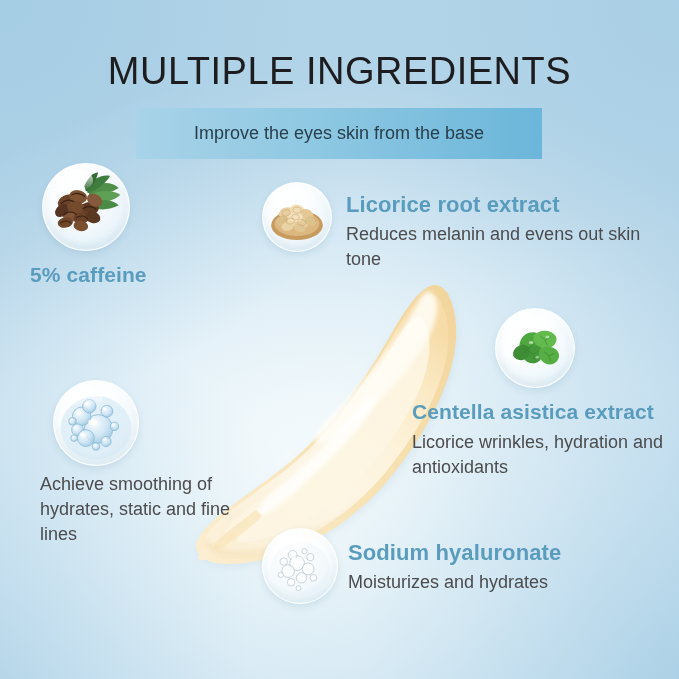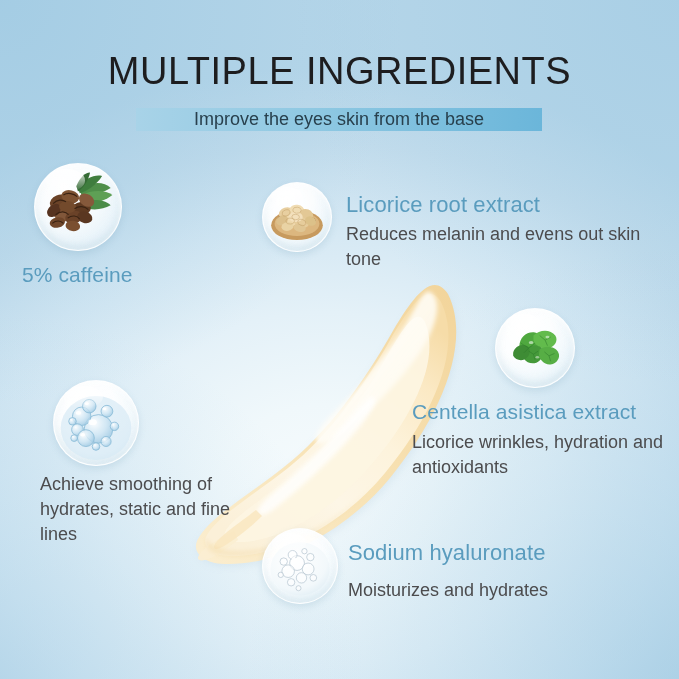--- a/index.html
+++ b/index.html
@@ -51,21 +51,21 @@
     color: #1d1d1f;
     font-weight: 400;
     white-space: nowrap;
   }
 
   .subtitle-banner {
     position: absolute;
     top: 108px;
     left: 136px;
     width: 406px;
-    height: 23px;
+    height: 51px;
     background: linear-gradient(to right, #a8d3e8 0%, #8ec8e2 45%, #6bb6da 100%);
     display: flex;
     align-items: center;
     justify-content: center;
   }
   .subtitle-banner .subtitle-text {
     font-size: 18px;
     color: #28404d;
     font-weight: 400;
     white-space: nowrap;
@@ -106,33 +106,33 @@
     border-radius: 50%;
     background: linear-gradient(to bottom, rgba(255,255,255,0.92), rgba(255,255,255,0));
     pointer-events: none;
   }
 
   .dish svg { position: absolute; inset: 0; width: 100%; height: 100%; }
 
   .ing-title {
     color: #5a9cbe;
     font-size: 21px;
-    font-weight: 400;
+    font-weight: 700;
     line-height: 1.14;
     letter-spacing: 0.1px;
   }
   .ing-desc {
     color: #4c4c4e;
     font-size: 18px;
     line-height: 1.38;
     margin-top: 6px;
   }
 
   
-  #ing-caffeine { left: 22px; top: 163px; width: 205px; }
+  #ing-caffeine { left: 30px; top: 163px; width: 205px; }
   #ing-caffeine .dish { width: 88px; height: 88px; margin-left: 12px; }
   #ing-caffeine .ing-title { margin-top: 12px; }
 
   #ing-licorice { left: 262px; top: 180px; width: 400px; }
   #ing-licorice .row { display: flex; align-items: flex-start; gap: 14px; }
   #ing-licorice .dish { width: 70px; height: 70px; flex: none; margin-top: 2px; }
   #ing-licorice .ing-title { font-size: 22px; margin-top: 12px; }
   #ing-licorice .ing-desc { margin-top: 5px; }
 
   #ing-centella { left: 412px; top: 308px; width: 258px; }
@@ -140,21 +140,21 @@
   #ing-centella .ing-title { margin-top: 12px; }
 
   #ing-acetyl { left: 40px; top: 380px; width: 200px; }
   #ing-acetyl .dish { width: 86px; height: 86px; margin-left: 13px; }
   #ing-acetyl .ing-title { margin-top: 12px; }
 
   #ing-sodium { left: 262px; top: 528px; width: 400px; }
   #ing-sodium .row { display: flex; align-items: flex-start; gap: 10px; }
   #ing-sodium .dish { width: 76px; height: 76px; flex: none; }
   #ing-sodium .ing-title { font-size: 22px; margin-top: 12px; }
-  #ing-sodium .ing-desc { margin-top: 13px; }
+  #ing-sodium .ing-desc { margin-top: 5px; }
 </style>
 </head>
 <body>
 
 <div class="poster">
 
   <div class="title">MULTIPLE INGREDIENTS</div>
 
   <div class="subtitle-banner">
     <span class="subtitle-text">Improve the eyes skin from the base</span>

